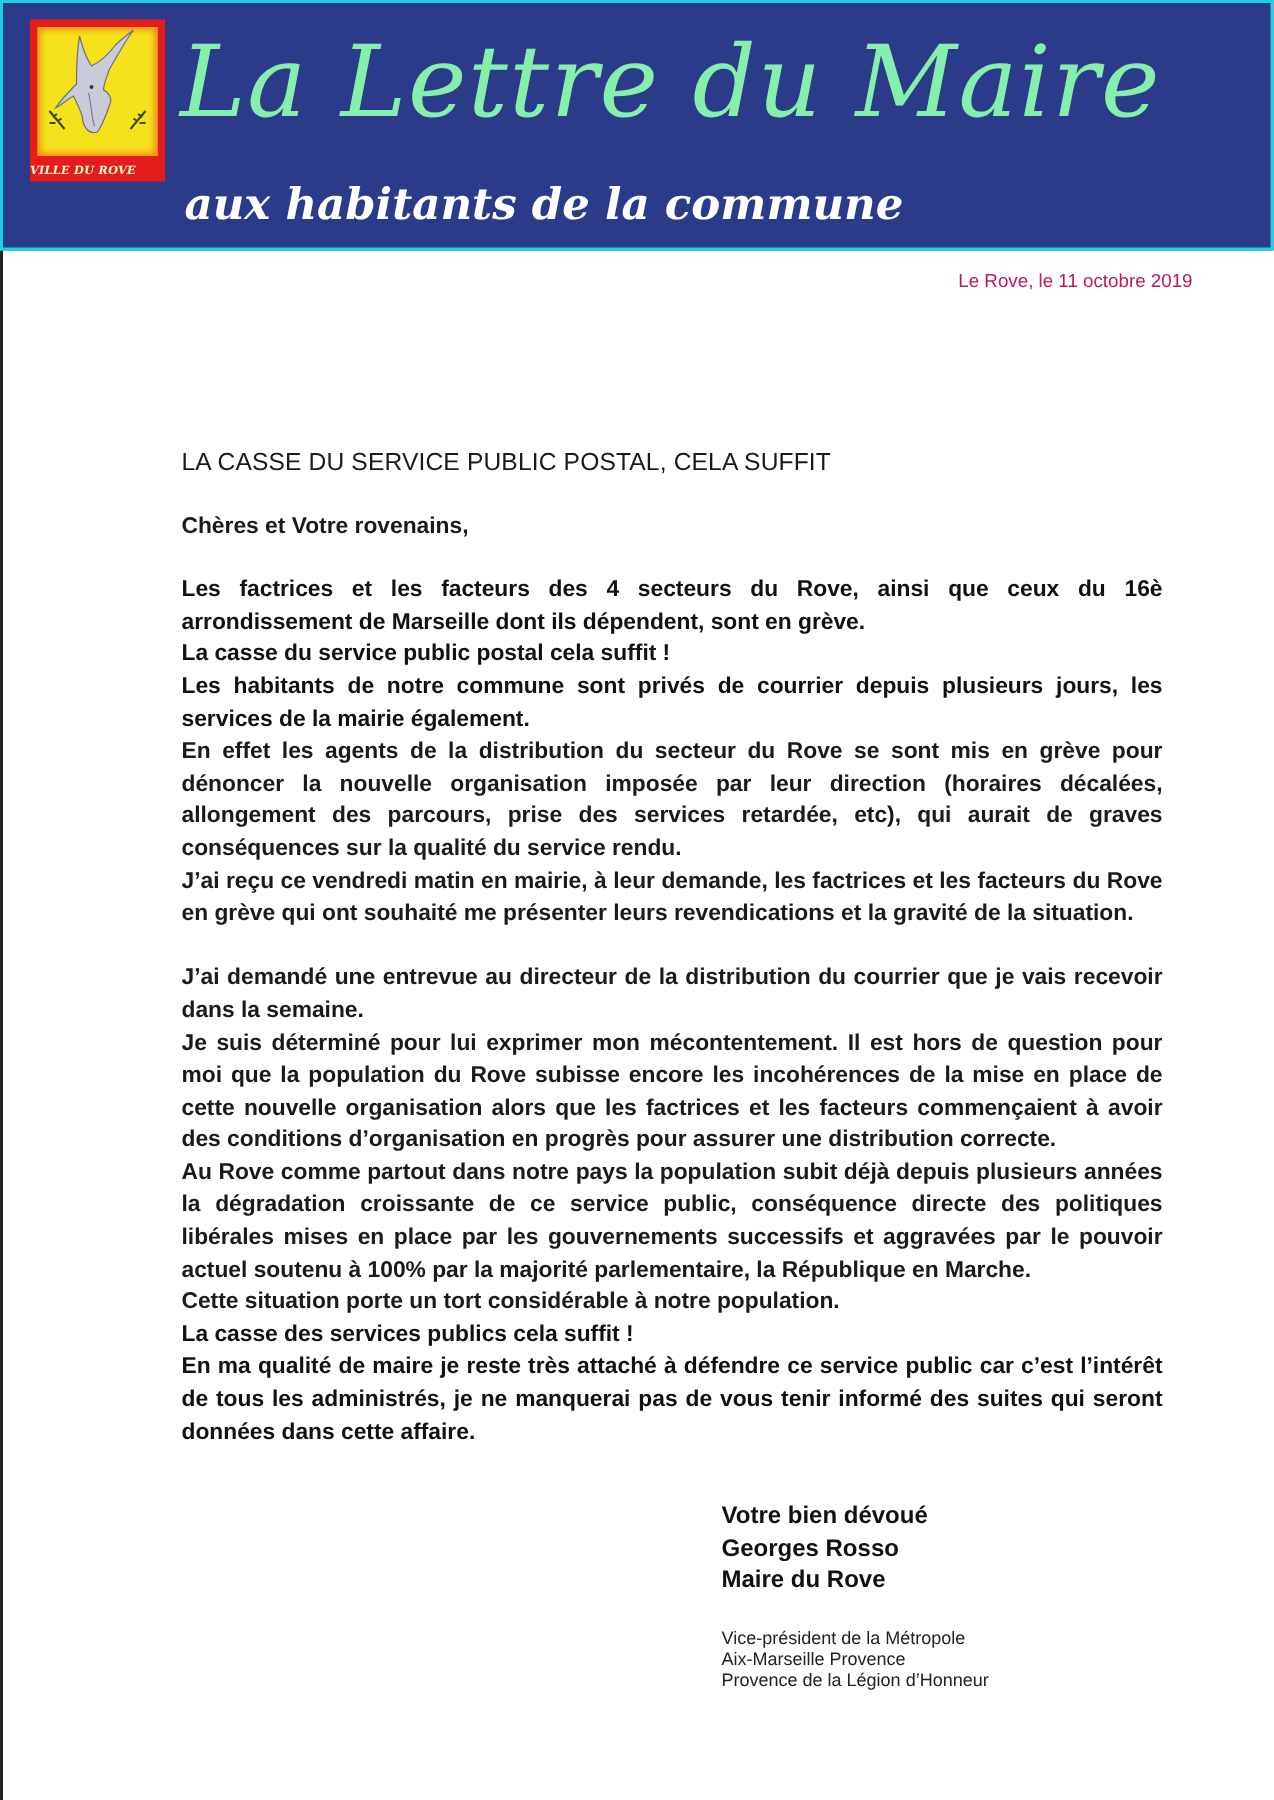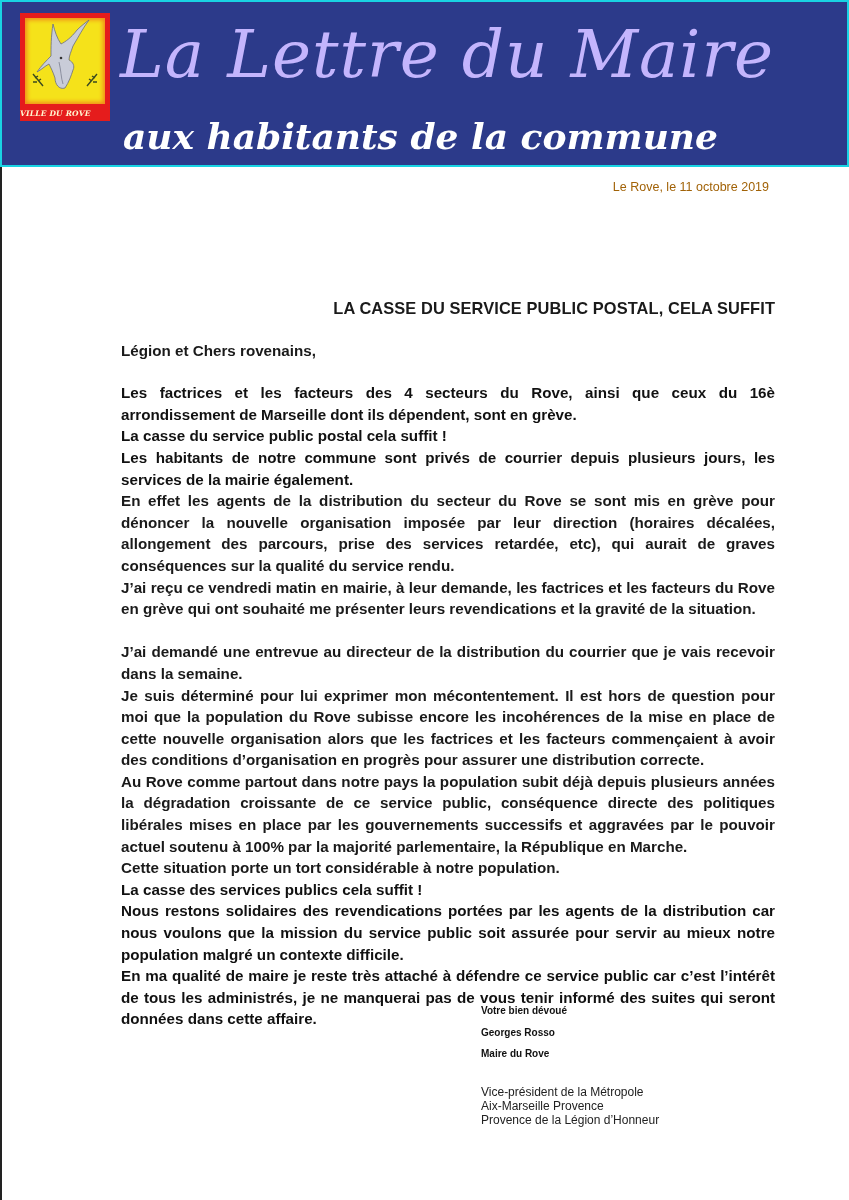--- a/index.html
+++ b/index.html
@@ -9,39 +9,39 @@
   .banner { position: absolute; left: 0; top: 0; width: 845px; height: 163px;
             background: #2c3a8a; border: 2px solid #19d3e3; }
   .logo { position: absolute; left: 18px; top: 11px; width: 90px; height: 108px;
           background: #e51c1c; }
   .logo-inner { position: absolute; left: 5px; top: 5px; right: 5px; bottom: 17px;
           background: #f5e21a; box-shadow: inset 0 0 4px 2px #f08a1a; }
   .logo-label { position: absolute; left: 0; right: 0; bottom: 3px; 
           font-family: "DejaVu Serif", serif; font-style: italic; font-weight: bold;
           font-size: 7.5px; color: #fff7d0; letter-spacing: 0.2px; }
   .goat svg { position: absolute; left: 0; top: 0; }
-  .title { position: absolute; left: 118px; top: 8px; color: #c4b5fd;
+  .title { position: absolute; left: 118px; top: 8px; color: #86efac;
            font-family: "DejaVu Serif", serif; font-style: italic; font-size: 66px;
            line-height: 90px; white-space: nowrap; letter-spacing: 1px; }
   .subtitle { position: absolute; left: 121px; top: 114px; color: #ffffff;
            font-family: "DejaVu Serif", serif; font-style: italic; font-weight: bold;
-           font-size: 36px; line-height: 40px; white-space: nowrap; }
-  .date { position: absolute; right: 80px; top: 180px; font-size: 12.5px; color: #a16207;
+           font-size: 29px; line-height: 40px; white-space: nowrap; }
+  .date { position: absolute; right: 54px; top: 180px; font-size: 12.5px; color: #be185d;
           font-family: "Liberation Sans", sans-serif; }
   .content { position: absolute; left: 121px; top: 298px; width: 654px;
              font-family: "Liberation Sans", sans-serif; font-size: 15.2px;
              line-height: 21.6px; color: #1a1a1a; text-align: justify; }
-  .heading { font-weight: bold; font-size: 16.4px; margin: 0 0 20px 0; text-align: right; letter-spacing: 0.1px; }
+  .heading { font-weight: normal; font-size: 16.4px; margin: 0 0 20px 0; text-align: left; letter-spacing: 0.1px; }
   .salutation { font-weight: bold; margin: 0 0 21px 0; text-align: left; }
   .p { margin: 0; font-weight: bold; }
   .b { font-weight: bold; color: #111; }
   .gap { height: 21.6px; }
   .signature { position: absolute; left: 481px; top: 1000px;
                font-family: "Liberation Sans", sans-serif; color: #111; }
-  .sig-strong { font-weight: bold; font-size: 10px; line-height: 21.6px; }
+  .sig-strong { font-weight: bold; font-size: 16px; line-height: 21.6px; }
   .sig-small { font-size: 12px; line-height: 14px; color: #222; }
   .sig-block { margin-top: 20px; }
 </style>
 </head>
 <body>
 
 <div class="left-rule"></div>
 
 <header class="banner">
   <div class="logo">
@@ -59,34 +59,33 @@
     <div class="logo-label">VILLE DU ROVE</div>
   </div>
   <div class="title">La Lettre du Maire</div>
   <div class="subtitle">aux habitants de la commune</div>
 </header>
 
 <div class="date">Le Rove, le 11 octobre 2019</div>
 
 <main class="content">
   <div class="heading">LA CASSE DU SERVICE PUBLIC POSTAL, CELA SUFFIT</div>
-  <div class="salutation">Légion et Chers rovenains,</div>
+  <div class="salutation">Chères et Votre rovenains,</div>
 
   <p class="p b">Les factrices et les facteurs des 4 secteurs du Rove, ainsi que ceux du 16è arrondissement de Marseille dont ils dépendent, sont en grève.</p>
   <p class="p b">La casse du service public postal cela suffit !</p>
   <p class="p b">Les habitants de notre commune sont privés de courrier depuis plusieurs jours, les services de la mairie également.</p>
   <p class="p">En effet les agents de la distribution du secteur du Rove se sont mis en grève pour dénoncer la nouvelle organisation imposée par leur direction (horaires décalées, allongement des parcours, prise des services retardée, etc), qui aurait de graves conséquences sur la qualité du service rendu.</p>
   <p class="p">J’ai reçu ce vendredi matin en mairie, à leur demande, les factrices et les facteurs du Rove en grève qui ont souhaité me présenter leurs revendications et la gravité de la situation.</p>
   <div class="gap"></div>
   <p class="p">J’ai demandé une entrevue au directeur de la distribution du courrier que je vais recevoir dans la semaine.</p>
   <p class="p">Je suis déterminé pour lui exprimer mon mécontentement. Il est hors de question pour moi que la population du Rove subisse encore les incohérences de la mise en place de cette nouvelle organisation alors que les factrices et les facteurs commençaient à avoir des conditions d’organisation en progrès pour assurer une distribution correcte.</p>
   <p class="p">Au Rove comme partout dans notre pays la population subit déjà depuis plusieurs années la dégradation croissante de ce service public, conséquence directe des politiques libérales mises en place par les gouvernements successifs et aggravées par le pouvoir actuel soutenu à 100% par la majorité parlementaire, la République en Marche.</p>
   <p class="p">Cette situation porte un tort considérable à notre population.</p>
   <p class="p b">La casse des services publics cela suffit !</p>
-  <p class="p b">Nous restons solidaires des revendications portées par les agents de la distribution car nous voulons que la mission du service public soit assurée pour servir au mieux notre population malgré un contexte difficile.</p>
   <p class="p b">En ma qualité de maire je reste très attaché à défendre ce service public car c’est l’intérêt de tous les administrés, je ne manquerai pas de vous tenir informé des suites qui seront données dans cette affaire.</p>
 </main>
 
 <section class="signature">
   <div class="sig-strong">Votre bien dévoué</div>
   <div class="sig-strong">Georges Rosso</div>
   <div class="sig-strong">Maire du Rove</div>
   <div class="sig-block">
     <div class="sig-small">Vice-président de la Métropole</div>
     <div class="sig-small">Aix-Marseille Provence</div>

